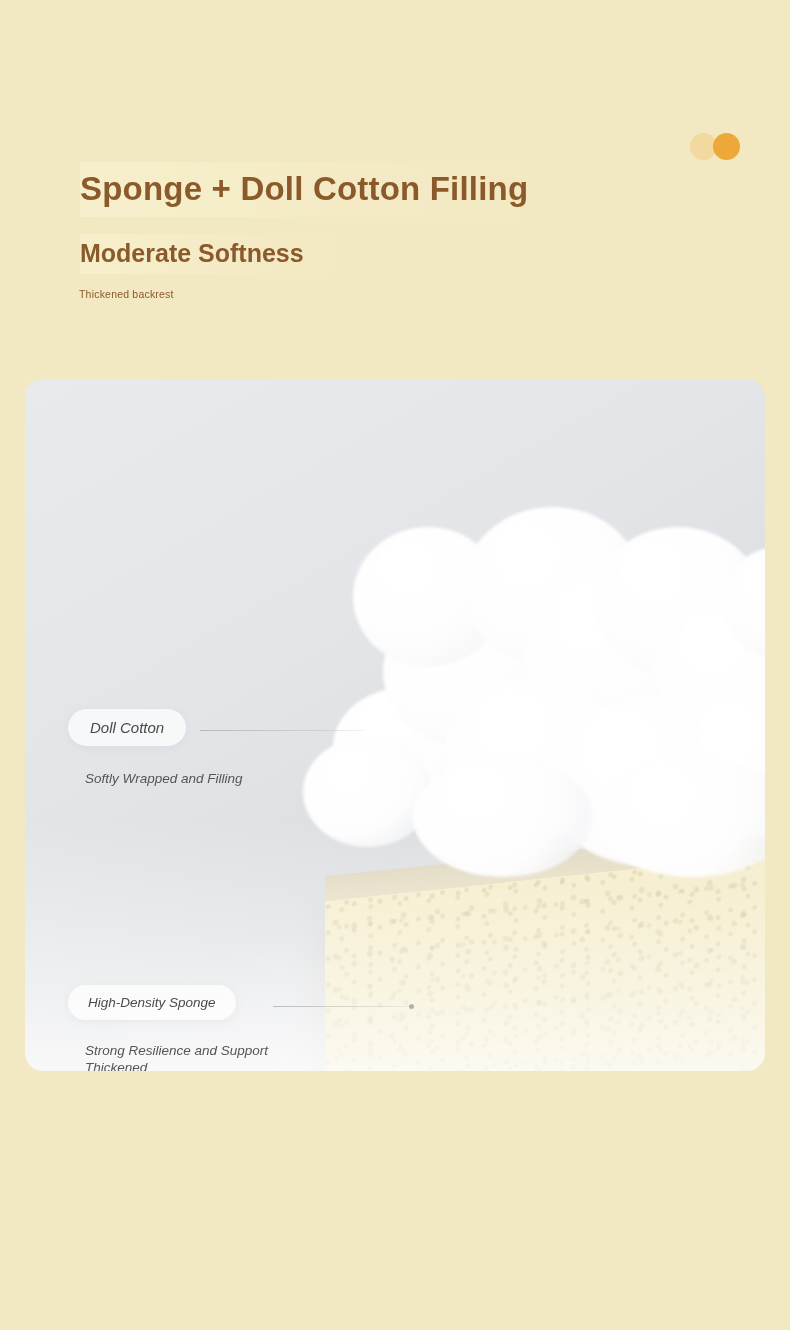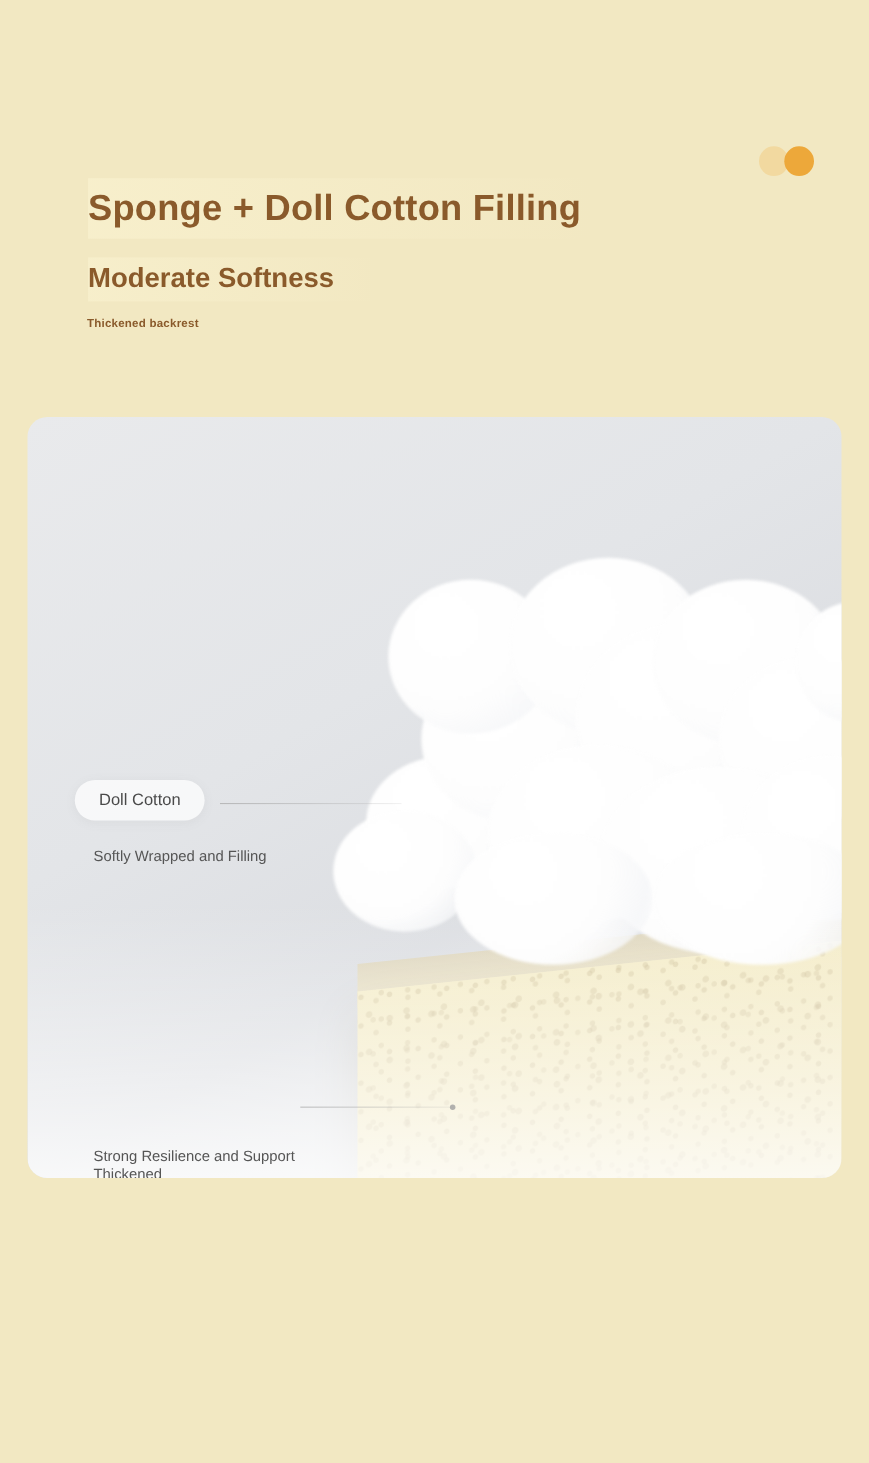--- a/index.html
+++ b/index.html
@@ -52,21 +52,21 @@
     display: inline-block;
     padding: 5px 40px 6px 0;
     white-space: nowrap;
     margin-top: 28px;
   }
   .kicker {
     position: absolute;
     left: 79px;
     top: 288px;
     font-size: 10.5px;
-    font-weight: bold;
+    font-weight: normal;
     color: #8a5a2b;
     letter-spacing: 0.2px;
   }
 
   
   .venn {
     position: absolute;
     right: 50px;
     top: 133px;
     width: 50px;
@@ -85,20 +85,21 @@
   
   .panel {
     position: absolute;
     left: 25px;
     top: 379px;
     width: 740px;
     height: 692px;
     border-radius: 18px;
     overflow: hidden;
     background: linear-gradient(150deg, #e9eaec 0%, #e3e5e8 38%, #dcdee2 62%, #f1f2f4 100%);
+    font-style: italic;
   }
   .panel .floorshadow {
     position: absolute;
     left: 0; bottom: 0;
     width: 100%;
     height: 250px;
     background: linear-gradient(to bottom, rgba(255,255,255,0) 0%, rgba(255,255,255,0.55) 70%, rgba(255,255,255,0.8) 100%);
   }
 
   
@@ -228,15 +229,16 @@
   </div>
 
   <div class="floorshadow"></div>
 
   <div class="leader leader-1"></div>
   <div class="callout callout-1">Doll Cotton</div>
   <div class="desc desc-1">Softly Wrapped and Filling</div>
 
   <div class="leader leader-2"></div>
   <div class="leader-dot dot-2"></div>
+  <div class="callout callout-2">High-Density Sponge</div>
   <div class="desc desc-2">Strong Resilience and Support
 Thickened</div>
 </div>
 
 </body></html>

